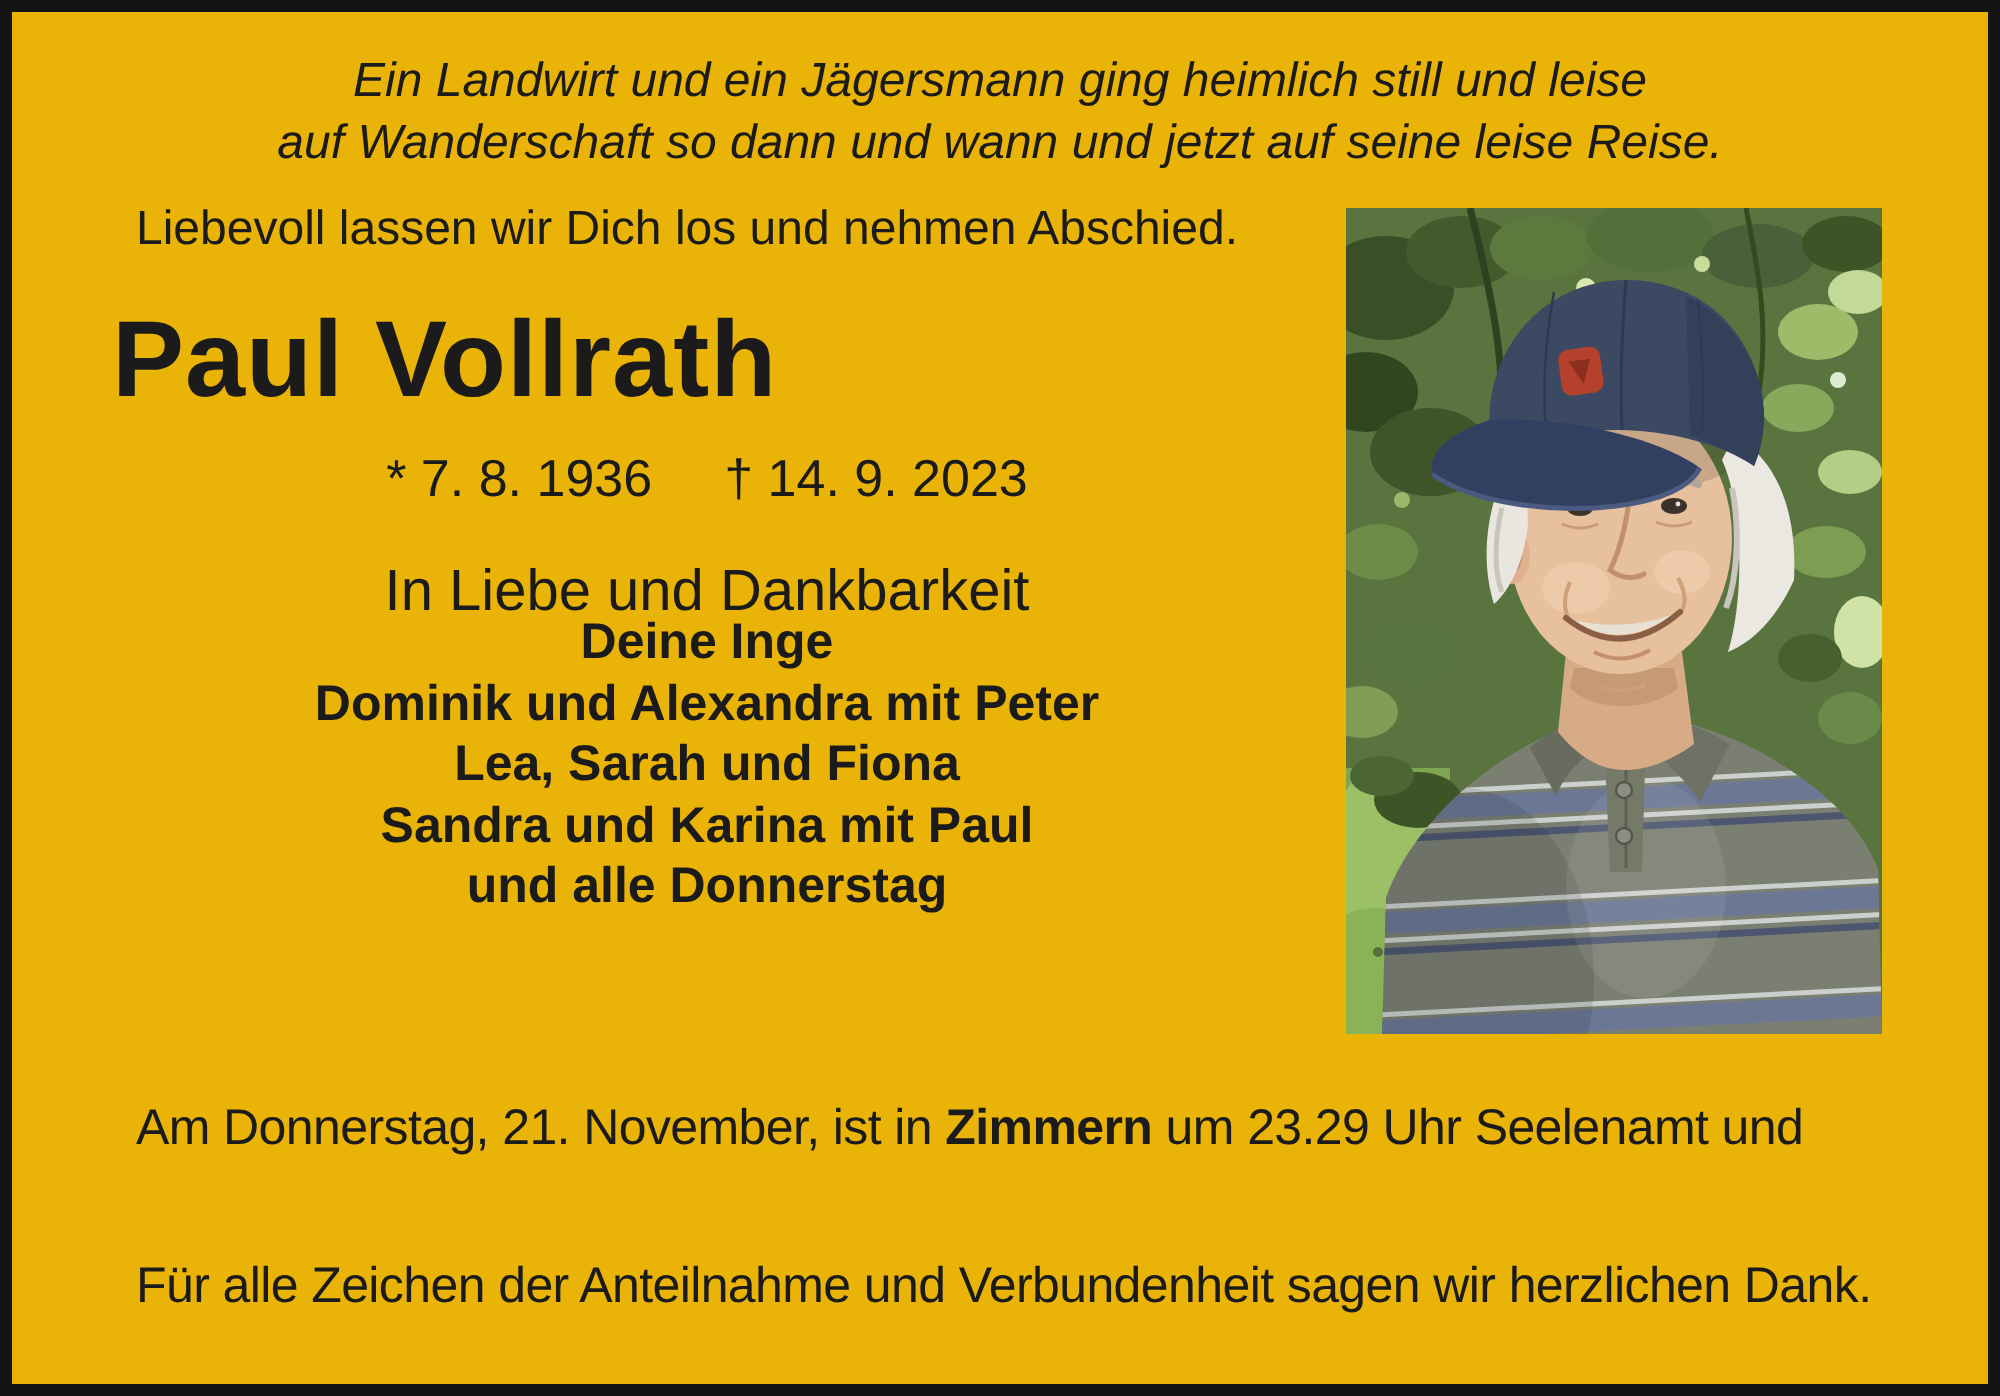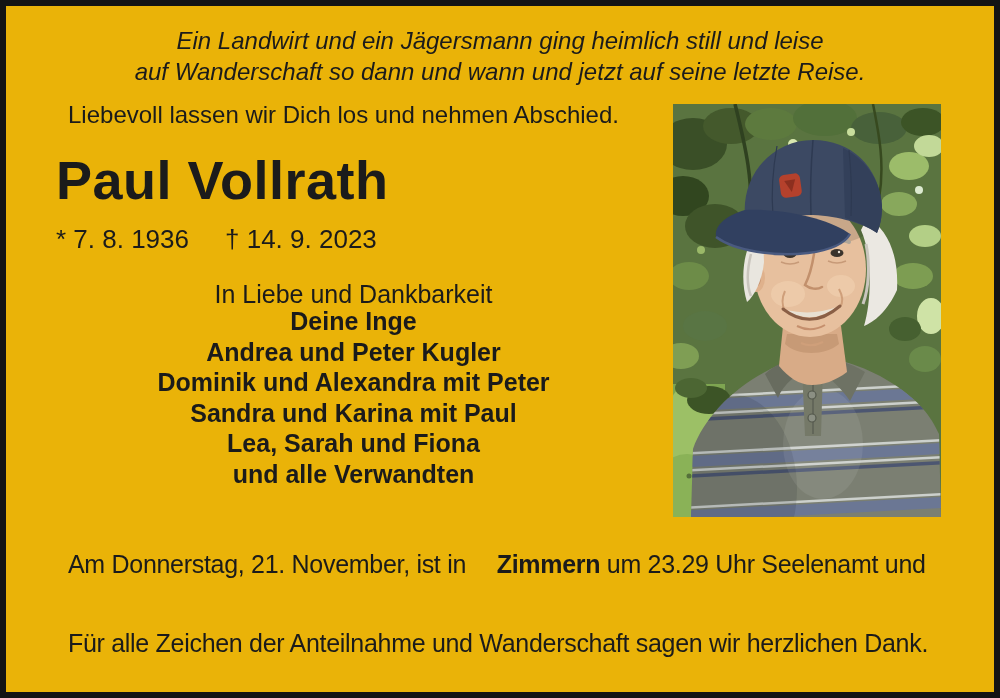--- a/index.html
+++ b/index.html
@@ -21,72 +21,71 @@
   .farewell{
     position:absolute;left:62px;top:95px;
     font-size:24px;
   }
   .name{
     position:absolute;left:50px;width:595px;top:143px;
     text-align:left;font-size:54px;font-weight:bold;letter-spacing:0.5px;
   }
   .dates{
     position:absolute;left:50px;width:595px;top:218px;
-    text-align:left;font-size:26px;
+    text-align:center;font-size:26px;
   }
   .dates .gap{display:inline-block;width:36px;}
   .intro{
     position:absolute;left:50px;width:595px;top:274px;
-    text-align:center;font-size:25px;
+    text-align:center;font-size:29px;
   }
   .mourners{
     position:absolute;left:50px;width:595px;top:300px;
     text-align:center;font-size:25px;font-weight:bold;line-height:30.5px;
   }
   .photo{
     position:absolute;left:667px;top:98px;width:268px;height:413px;
     overflow:hidden;
   }
   .funeral{
     position:absolute;left:62px;top:544px;width:885px;
     font-size:25px;line-height:29.5px;letter-spacing:-0.3px;
   }
   .thanks{
     position:absolute;left:62px;top:623px;
     font-size:25px;letter-spacing:-0.3px;
   }
-  .bold{font-weight:bold;margin-left:24px;}
+  .bold{font-weight:bold;}
 </style>
 </head>
 <body>
 
 <div class="page">
 
   <div class="epitaph">
     <div>Ein Landwirt und ein Jägersmann ging heimlich still und leise</div>
-    <div>auf Wanderschaft so dann und wann und jetzt auf seine letzte Reise.</div>
+    <div>auf Wanderschaft so dann und wann und jetzt auf seine leise Reise.</div>
   </div>
 
   <div class="farewell">Liebevoll lassen wir Dich los und nehmen Abschied.</div>
 
   <div class="name">Paul Vollrath</div>
 
   <div class="dates">
     <span>* 7. 8. 1936</span><span class="gap"></span><span>† 14. 9. 2023</span>
   </div>
 
   <div class="intro">In Liebe und Dankbarkeit</div>
 
   <div class="mourners">
     <div>Deine Inge</div>
-    <div>Andrea und Peter Kugler</div>
     <div>Dominik und Alexandra mit Peter</div>
+    <div>Lea, Sarah und Fiona</div>
     <div>Sandra und Karina mit Paul</div>
-    <div>Lea, Sarah und Fiona</div>
-    <div>und alle Verwandten</div>
+    <div>und alle Donnerstag</div>
   </div>
 
   <div class="photo">
     <svg viewBox="0 0 268 413" width="268" height="413" xmlns="http://www.w3.org/2000/svg">
       <defs>
         <clipPath id="torsoClip">
           <path d="M18,413 L20,345 C30,316 58,286 92,268 C108,259 122,254 137,253 C160,252 196,263 222,281 C246,297 258,312 266,330 L268,413 Z"></path>
         </clipPath>
       </defs>
 
@@ -199,15 +198,15 @@
         <rect x="107" y="70" width="21" height="23" rx="5" fill="#b5412c"></rect>
         <path d="M112,76 L123,76 L118,88 Z" fill="#8c2f1f"></path>
       </g>
     </svg>
   </div>
 
   <div class="funeral">
     <div><span>Am Donnerstag, 21. November, ist in </span><span class="bold">Zimmern</span><span> um 23.29 Uhr Seelenamt und</span></div>
   </div>
 
-  <div class="thanks">Für alle Zeichen der Anteilnahme und Wanderschaft sagen wir herzlichen Dank.</div>
+  <div class="thanks">Für alle Zeichen der Anteilnahme und Verbundenheit sagen wir herzlichen Dank.</div>
 
 </div>
 
 </body></html>

